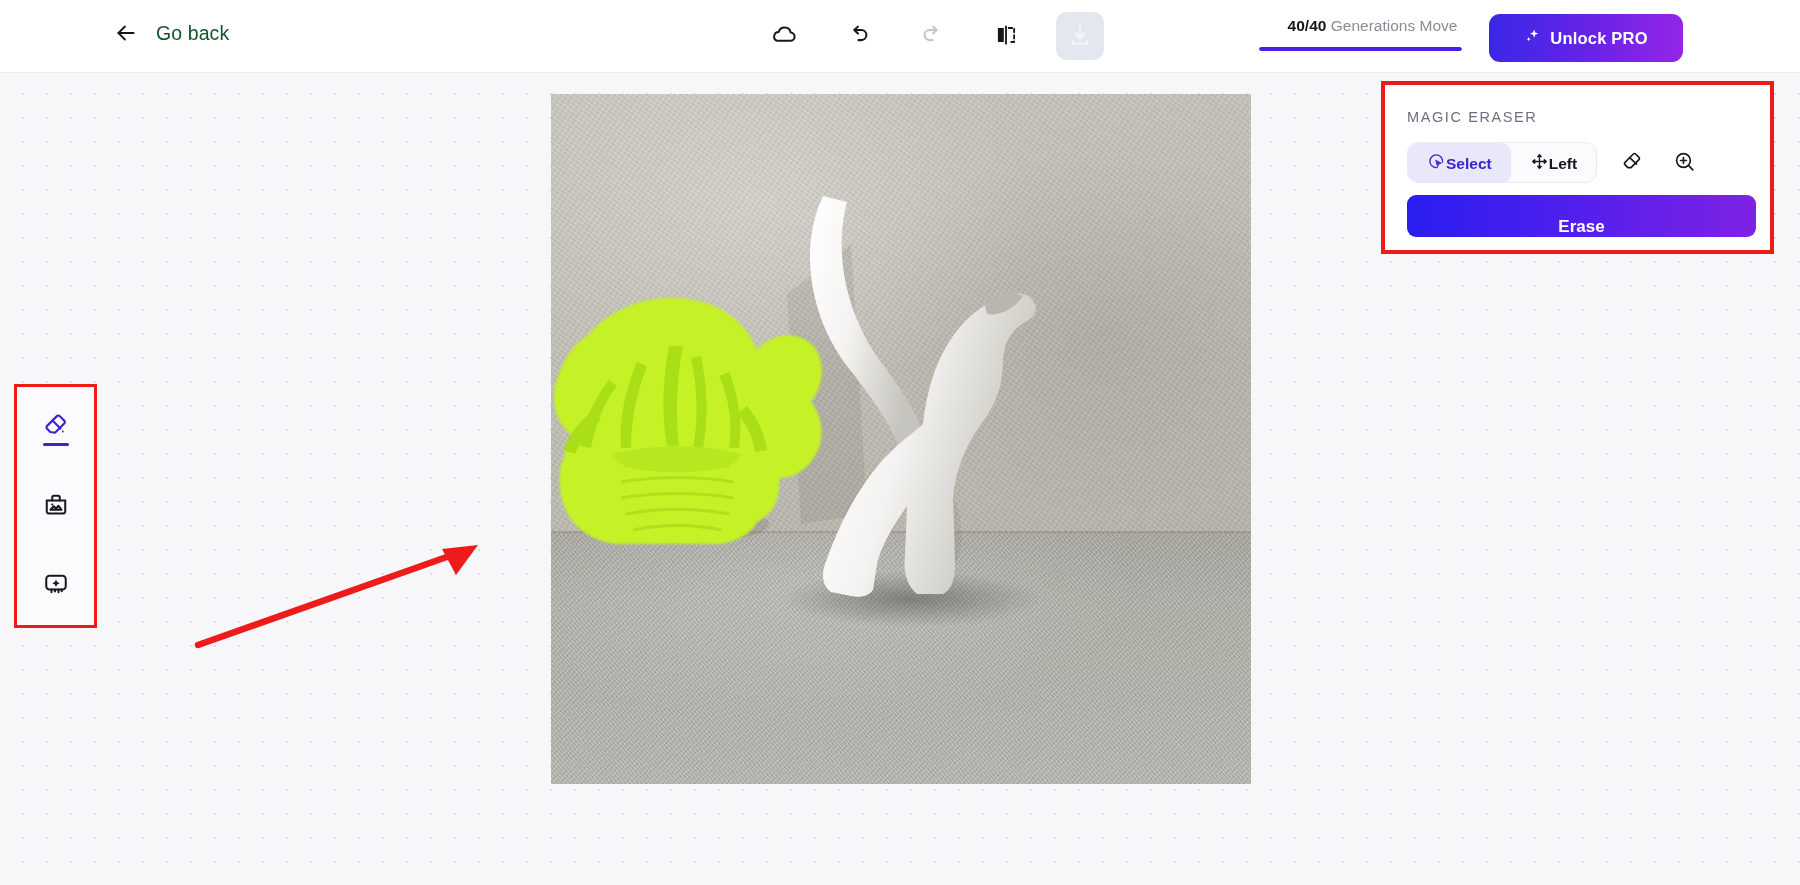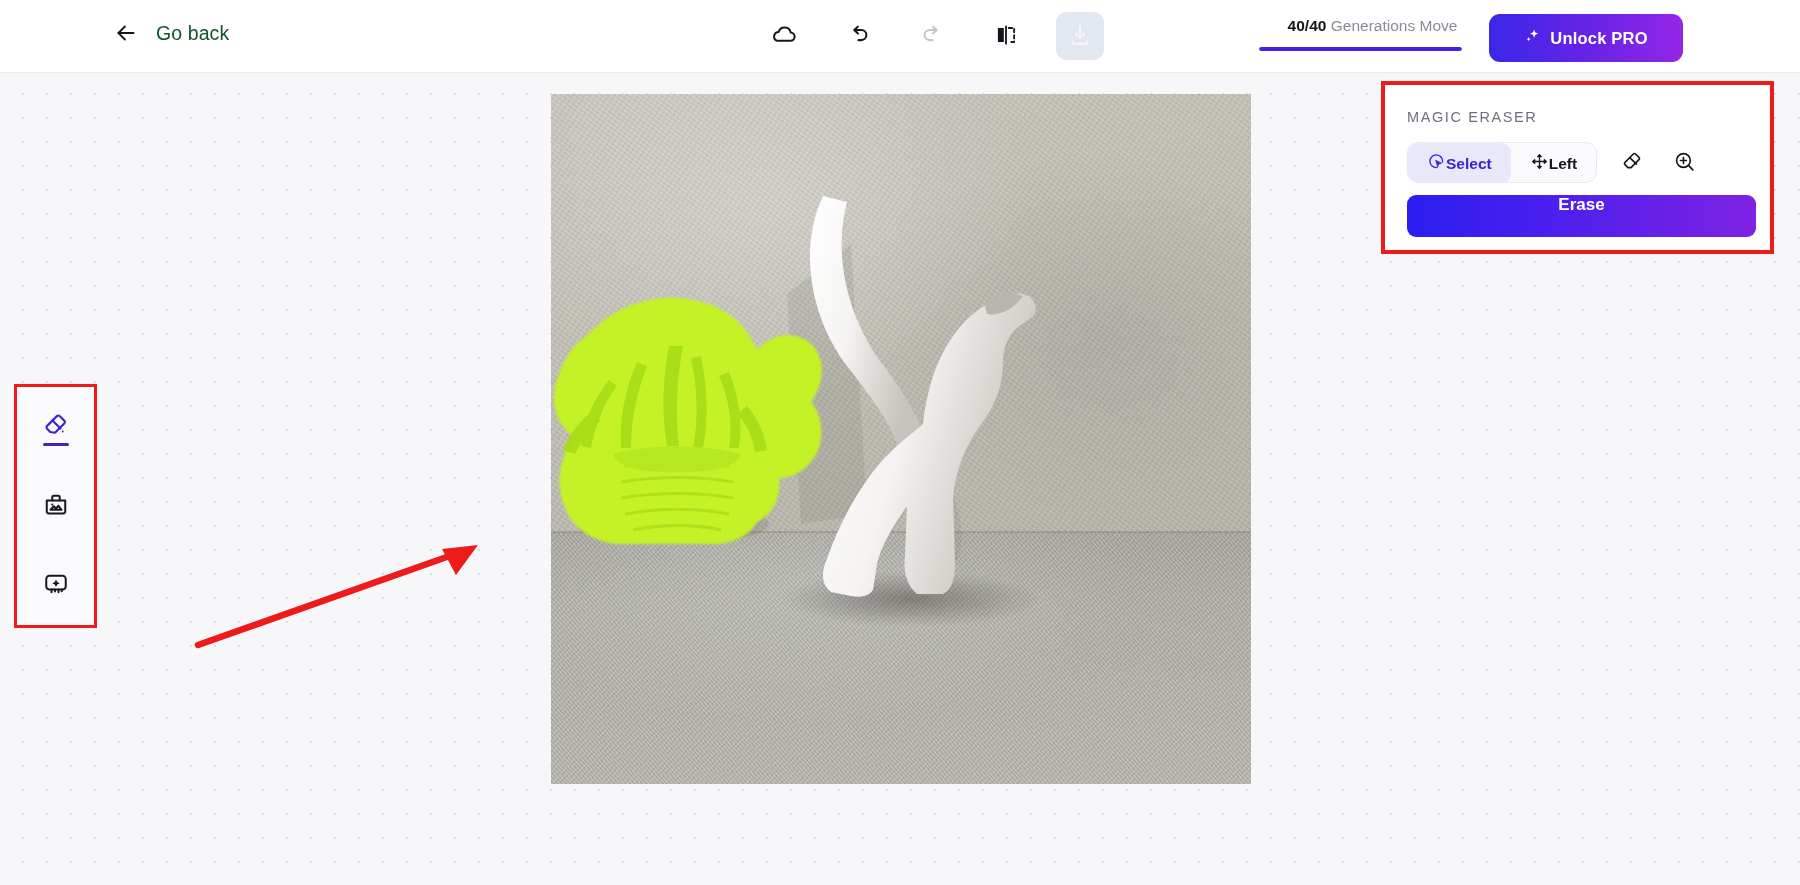--- a/index.html
+++ b/index.html
@@ -171,21 +171,21 @@
   .panel-icon-btn {
     width: 34px; height: 34px; margin-left: 18px;
     display: flex; align-items: center; justify-content: center;
     cursor: pointer; background: none; border: none;
   }
   #erase-btn {
     position: absolute; left: 22px; top: 110px;
     width: 349px; height: 42px; border-radius: 9px;
     background: linear-gradient(90deg, #2a1ef0 0%, #4a1fee 40%, #7f22e4 100%);
     color: #fff; font-size: 17px; font-weight: 700;
-    display: flex; align-items: flex-start; justify-content: center;
+    display: flex; align-items: flex-end; justify-content: center;
     border: none; cursor: pointer;
   }
 
   
   #arrow-annot {
     position: absolute; left: 180px; top: 420px;
     width: 380px; height: 170px; z-index: 35; pointer-events: none;
   }
 </style>
 </head>

